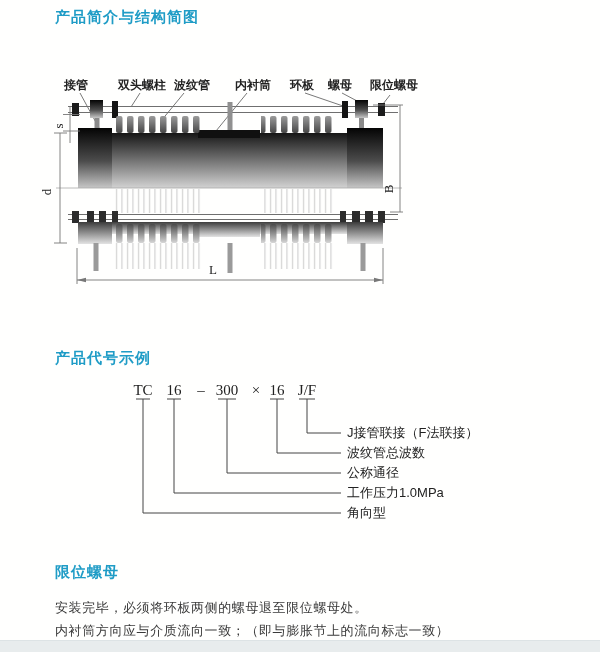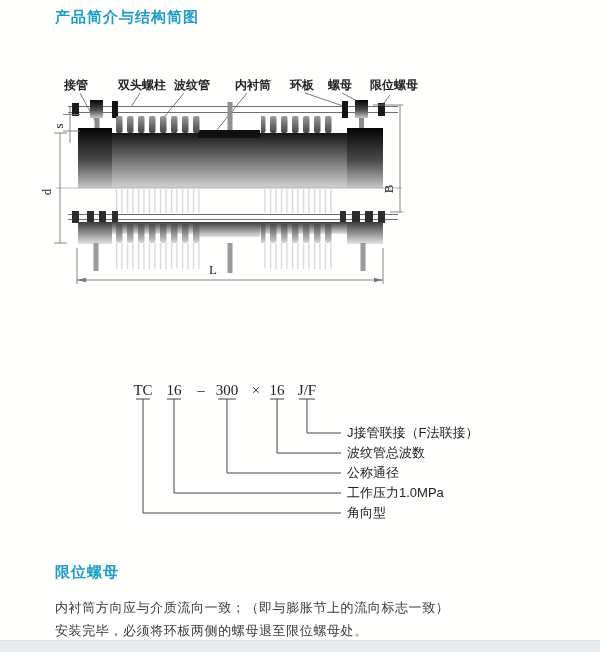--- a/index.html
+++ b/index.html
@@ -171,20 +171,21 @@
     <g>
       <line class="dimline" x1="77" y1="248" x2="77" y2="284"></line>
       <line class="dimline" x1="383" y1="248" x2="383" y2="284"></line>
       <line class="dimline" x1="77" y1="280" x2="383" y2="280"></line>
       <polygon points="77,280 86,277.8 86,282.2" fill="#777"></polygon>
       <polygon points="383,280 374,277.8 374,282.2" fill="#777"></polygon>
       <text class="dim-label" x="213" y="274" text-anchor="middle" font-size="14">L</text>
     </g>
   </svg>
 
+  <div class="sec-heading" id="h-code">产品代号示例</div>
 
   <svg class="code-svg" viewBox="120 378 370 150">
     <text class="code-seg" x="143" y="395" text-anchor="middle">TC</text>
     <text class="code-seg" x="174" y="395" text-anchor="middle">16</text>
     <text class="code-seg" x="201" y="395" text-anchor="middle">–</text>
     <text class="code-seg" x="227" y="395" text-anchor="middle">300</text>
     <text class="code-seg" x="256" y="395" text-anchor="middle">×</text>
     <text class="code-seg" x="277" y="395" text-anchor="middle">16</text>
     <text class="code-seg" x="307" y="395" text-anchor="middle">J/F</text>
 
@@ -199,18 +200,18 @@
     <text class="callout-label" x="347" y="437">J接管联接（F法联接）</text>
     <text class="callout-label" x="347" y="457">波纹管总波数</text>
     <text class="callout-label" x="347" y="477">公称通径</text>
     <text class="callout-label" x="347" y="497">工作压力1.0MPa</text>
     <text class="callout-label" x="347" y="517">角向型</text>
   </svg>
 
   <div class="sec-heading" id="h-install">限位螺母</div>
 
   <div class="install-text">
+    <p>安装完毕，必须将环板两侧的螺母退至限位螺母处。</p>
     <p>内衬筒方向应与介质流向一致；（即与膨胀节上的流向标志一致）</p>
-    <p>安装完毕，必须将环板两侧的螺母退至限位螺母处。</p>
   </div>
 
   <div class="bottom-strip"></div>
 </div>
 
 </body></html>

